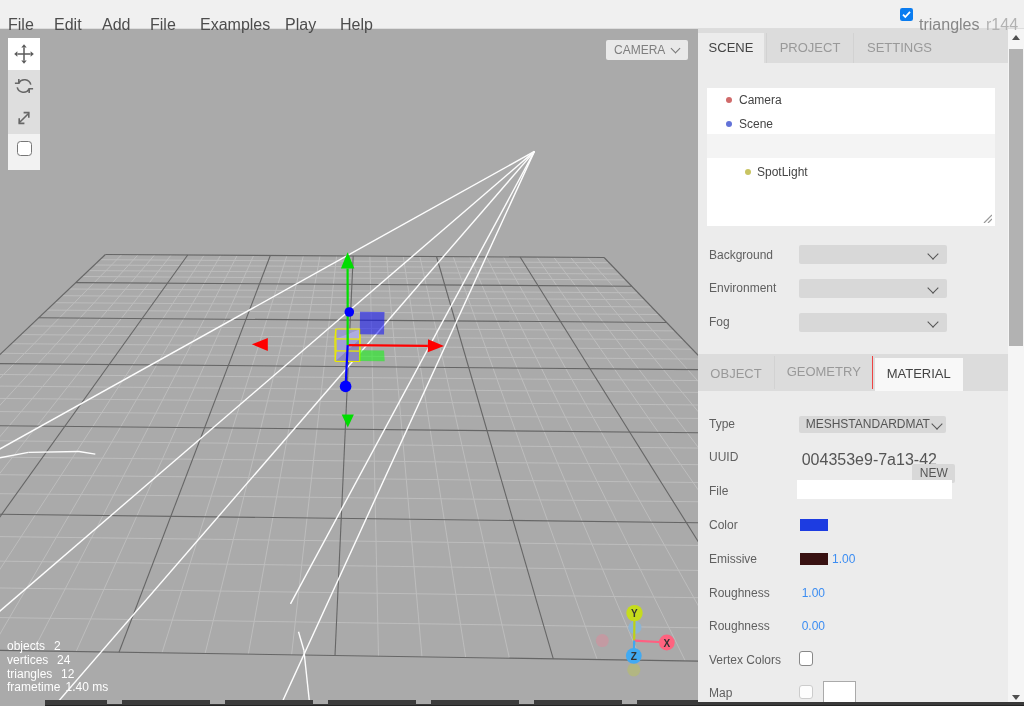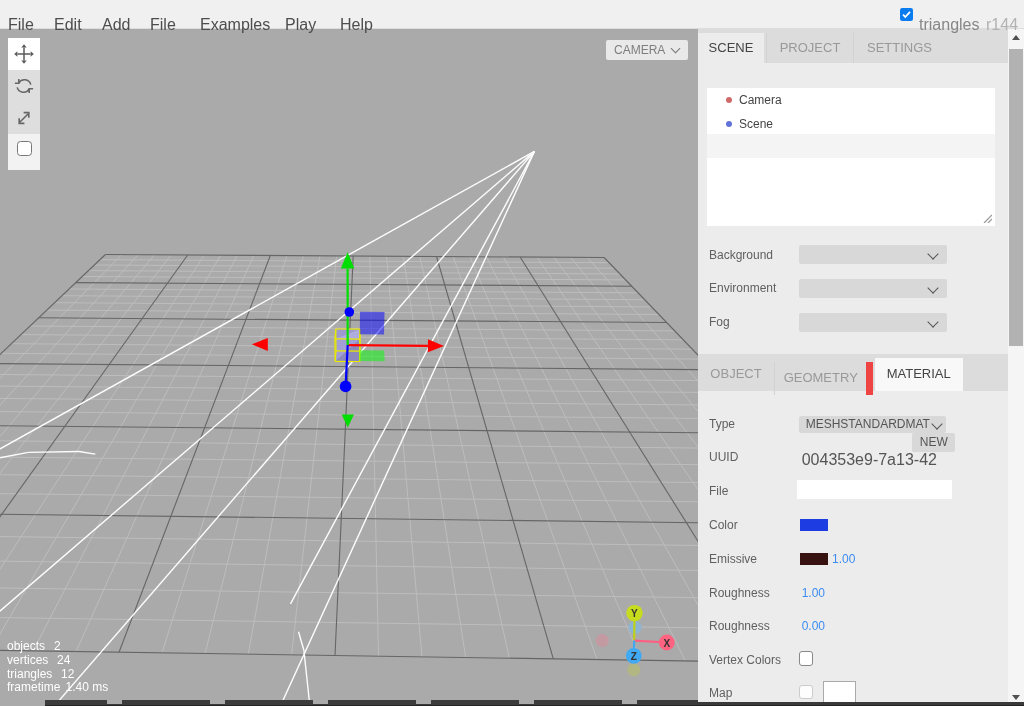--- a/index.html
+++ b/index.html
@@ -248,20 +248,24 @@
  <div style="position:absolute;left:9px;top:58.5px;width:288px;height:138px;background:#fff">
   <div style="position:absolute;left:0;top:46px;width:288px;height:24px;background:#f4f4f4"></div>
   <div class="orow" style="position:absolute;left:0;top:0;width:288px;height:24px">
     <span style="position:absolute;left:19px;top:9px;width:6px;height:6px;border-radius:3px;background:#d06a6a"></span>
     <span style="position:absolute;left:32px;top:5px;font-size:12px;color:#444">Camera</span>
   </div>
   <div class="orow" style="position:absolute;left:0;top:24px;width:288px;height:24px">
     <span style="position:absolute;left:19px;top:9px;width:6px;height:6px;border-radius:3px;background:#6272d8"></span>
     <span style="position:absolute;left:32px;top:5px;font-size:12px;color:#444">Scene</span>
   </div>
+  <div class="orow" style="position:absolute;left:0;top:72px;width:288px;height:24px">
+    <span style="position:absolute;left:38px;top:9px;width:6px;height:6px;border-radius:3px;background:#c8c462"></span>
+    <span style="position:absolute;left:50px;top:5px;font-size:12px;color:#444">SpotLight</span>
+  </div>
   <svg style="position:absolute;right:3px;bottom:3px" width="10" height="10">
         <g stroke="#999" stroke-width="1.2">
           <line x1="2" y1="10" x2="10" y2="2"></line>
           <line x1="6" y1="10" x2="10" y2="6"></line>
         </g>
       </svg>
  </div>
 
  <span class="lbl" style="top:218.5px">Background</span>
  <div class="sel2" style="left:100.7px;top:216.3px;width:148px;height:19px">
@@ -271,29 +275,29 @@
  <div class="sel2" style="left:100.7px;top:249.9px;width:148px;height:19px">
       <span class="chev" style="right:10px;top:5px"></span>
     </div>
  <span class="lbl" style="top:285.6px">Fog</span>
  <div class="sel2" style="left:100.7px;top:283.5px;width:148px;height:19px">
       <span class="chev" style="right:10px;top:5px"></span>
     </div>
 
  <div class="tabbar" style="top:325.3px;height:36.7px">
   <div class="tab" style="left:0;top:4.2px;width:76px;height:32.5px;line-height:32.5px">OBJECT</div>
-  <div class="tab" style="left:76.4px;top:8px;width:98.7px;height:32.5px;line-height:32.5px;border-left:1px solid #d2d2d2;border-right:7px solid #ef4444">GEOMETRY</div>
+  <div class="tab" style="left:76.4px;top:2px;width:98.7px;height:32.5px;line-height:32.5px;border-left:1px solid #d2d2d2;border-right:1px solid #ef4444">GEOMETRY</div>
   <div class="tab sel" style="left:176.7px;top:4.2px;width:88.1px;height:32.5px;line-height:32.5px;background:#f8f8f8">MATERIAL</div>
  </div>
 
  <span class="lbl" style="top:388.3px">Type</span>
  <div class="sel2" style="left:100.7px;top:386.6px;width:147px;height:17.5px;font-size:12px;color:#555;line-height:17.5px;padding-left:7px">MESHSTANDARDMAT<span class="chev" style="right:5px;top:4.5px"></span></div>
  <span class="lbl" style="top:420.8px">UUID</span>
  <span style="position:absolute;left:103.7px;top:422px;font-size:16px;color:#555">004353e9-7a13-42</span>
- <div style="position:absolute;left:214.1px;top:404px;width:43.3px;height:19px;background:#d8d8d8;font-size:12px;color:#555;text-align:center;line-height:19px;border-radius:2px">NEW</div>
+ <div style="position:absolute;left:214.1px;top:435px;width:43.3px;height:19px;background:#d8d8d8;font-size:12px;color:#555;text-align:center;line-height:19px;border-radius:2px">NEW</div>
  <span class="lbl" style="top:454.5px">File</span>
  <div style="position:absolute;left:99.4px;top:451.1px;width:154.5px;height:18.6px;background:#fff"></div>
  <span class="lbl" style="top:489.2px">Color</span>
  <div style="position:absolute;left:101.9px;top:490.3px;width:27.9px;height:11.7px;background:#1d3ce1"></div>
  <span class="lbl" style="top:522.9px">Emissive</span>
  <div style="position:absolute;left:101.7px;top:523.5px;width:28.1px;height:12.5px;background:#381111"></div>
  <span class="num" style="left:134.1px;top:522.9px">1.00</span>
  <span class="lbl" style="top:556.5px">Roughness</span>
  <span class="num" style="left:103.7px;top:556.5px">1.00</span>
  <span class="lbl" style="top:590.1px">Roughness</span>

